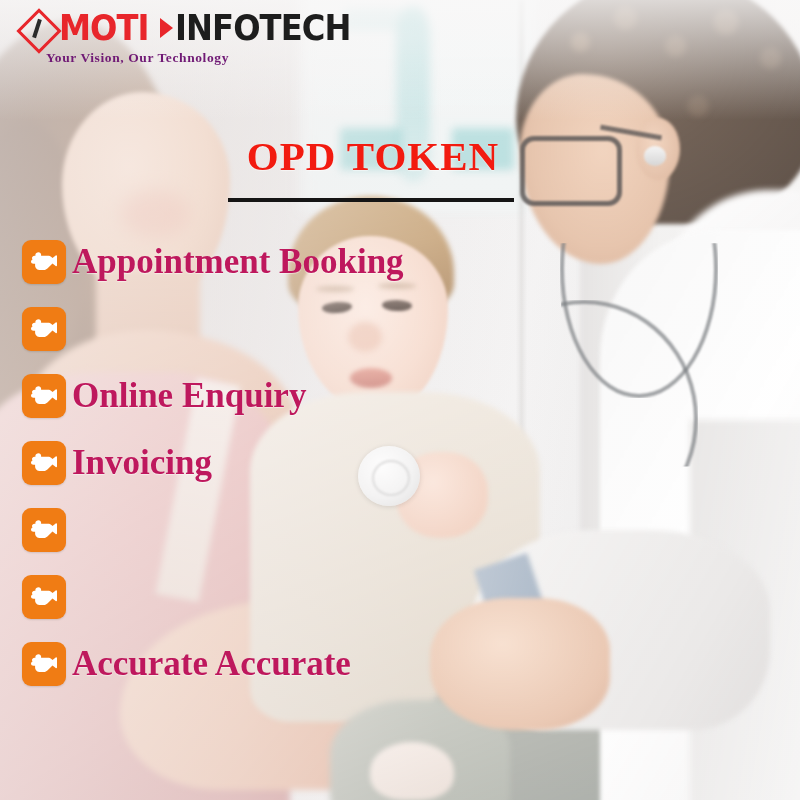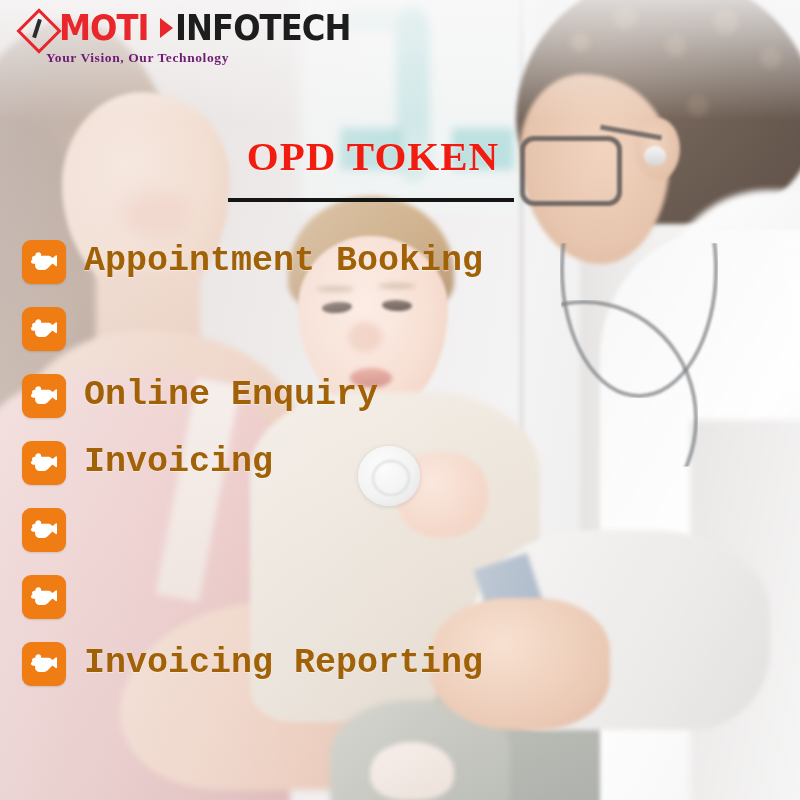--- a/index.html
+++ b/index.html
@@ -446,24 +446,24 @@
   .bullet {
     flex: 0 0 auto;
     width: 44px; height: 44px;
     border-radius: 9px;
     background: #f07c14;
     position: relative;
     box-shadow: 0 1px 2px rgba(0,0,0,.12);
   }
   .bullet svg { position: absolute; left: 7px; top: 10px; }
   .feature-label {
-    margin-left: 18px;
-    font-family: Liberation Mono, monospace;
+    margin-left: 6px;
+    font-family: Liberation Serif, serif;
     font-weight: bold;
-    color: #a16207;
+    color: #be185d;
     font-size: 35px;
     line-height: 1.02;
     text-shadow: 0 1px 1px rgba(255,255,255,.5);
   }
   .feature-label.small {
     font-size: 19.5px;
     letter-spacing: .3px;
     line-height: 1.35;
     max-width: 360px;
   }
@@ -604,18 +604,18 @@
           </svg>
         </span>
       </div>
 
       <div class="feature">
         <span class="bullet">
           <svg width="30" height="24" viewBox="0 0 30 24" aria-hidden="true">
             <path fill="#ffffff" d="M4.6 9.2c-1.5 0-2.6 1-2.6 2.3 0 1.3 1.1 2.3 2.6 2.3h1.5v1.6c0 2.6 2.3 4.7 5.2 4.7h3.6c1.4 0 2.6-.6 3.5-1.5l5.1-5.1 3.2 2.6c.5.4 1.3.1 1.3-.6V6.1c0-.7-.8-1-1.3-.6l-3.2 2.6-1.1-1c-.9-.8-2.1-1.3-3.3-1.3h-7V4.6c0-1.3-1.1-2.3-2.6-2.3S6.4 3.3 6.4 4.6v1.1h-.8c-1.5 0-2.6 1-2.6 2.3 0 .5.2 1 .5 1.4l1.1-.2z"></path>
           </svg>
         </span>
-        <span class="feature-label">Invoicing Reporting</span>
+        <span class="feature-label">Accurate Accurate</span>
       </div>
 
     </div>
   </div>
 </div>
 
 </body></html>

